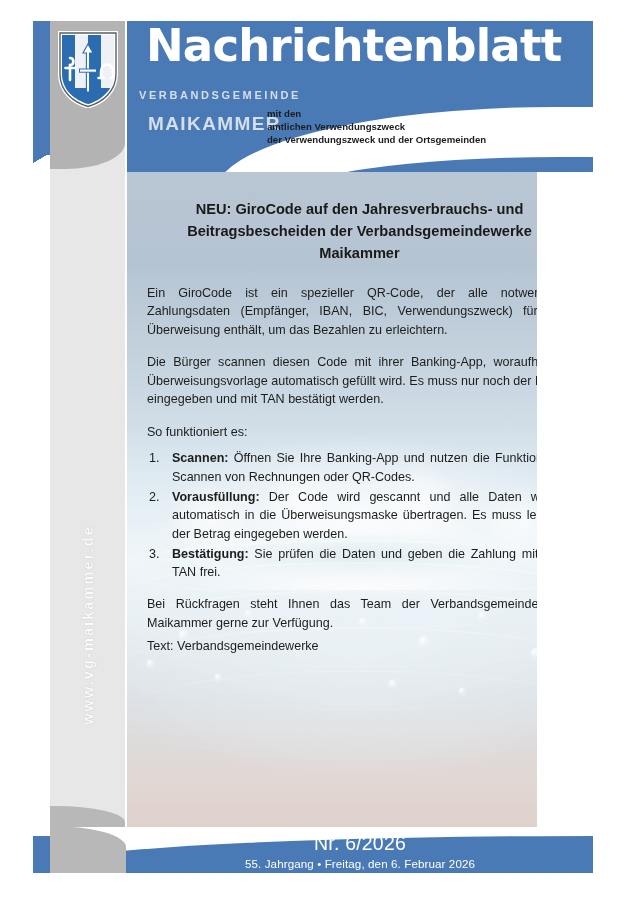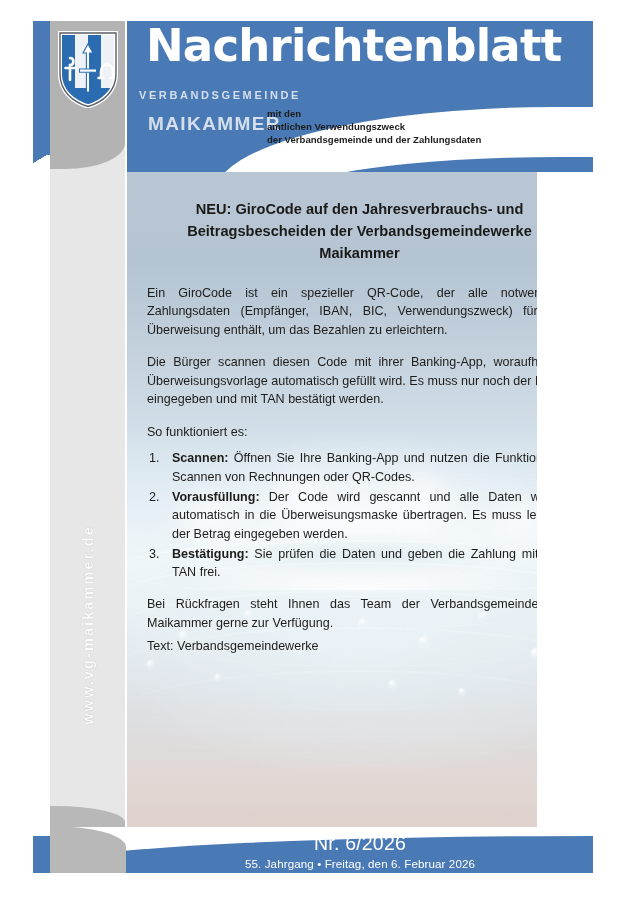--- a/index.html
+++ b/index.html
@@ -431,21 +431,21 @@
 
   <div class="masthead">
     <div class="masthead-swoosh"></div>
     <div class="masthead-swoosh2"></div>
     <div class="mast-title">Nachrichtenblatt</div>
     <div class="mast-sub1">VERBANDSGEMEINDE</div>
     <div class="mast-sub2">MAIKAMMER</div>
     <div class="mast-note">
       <div>mit den</div>
       <div>amtlichen Verwendungszweck</div>
-      <div>der Verbandsgemeinde und der Zahlungsdaten</div>
+      <div>der Verwendungszweck und der Ortsgemeinden</div>
     </div>
   </div>
 
   <div class="content">
 
     <div class="splash">
       <div class="splash-bg"></div>
       <div class="crown"></div>
       <div class="ripple r1"></div>
       <div class="ripple r2"></div>

